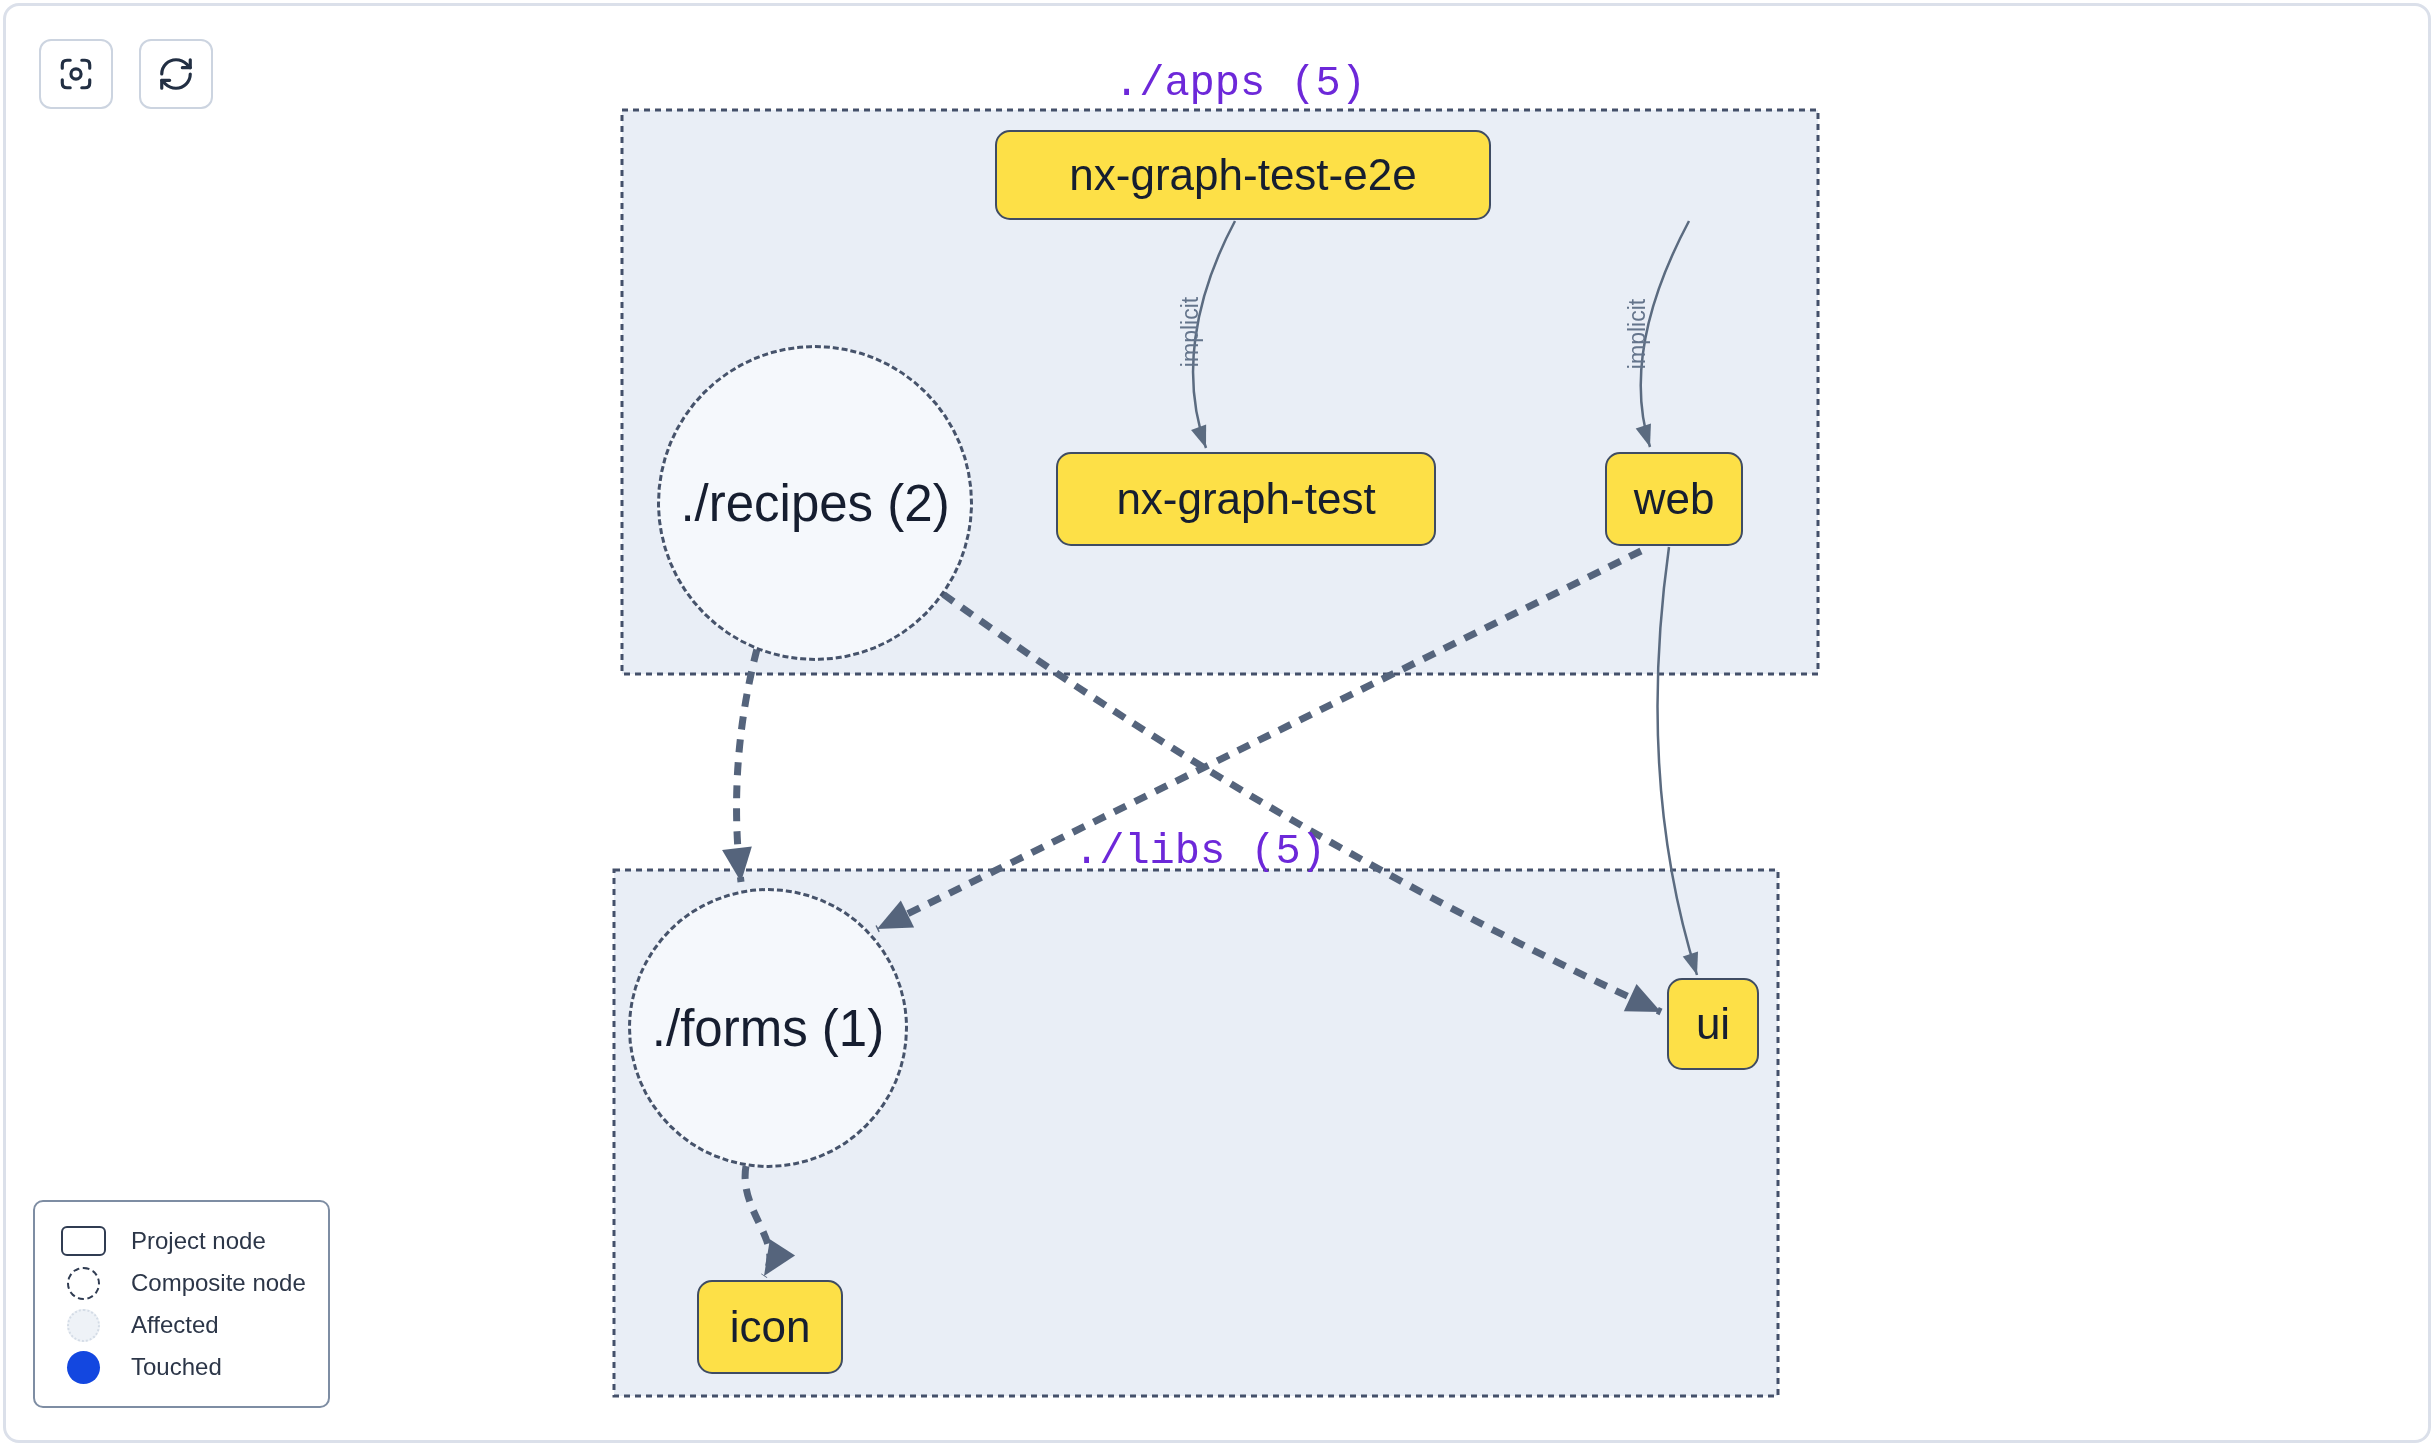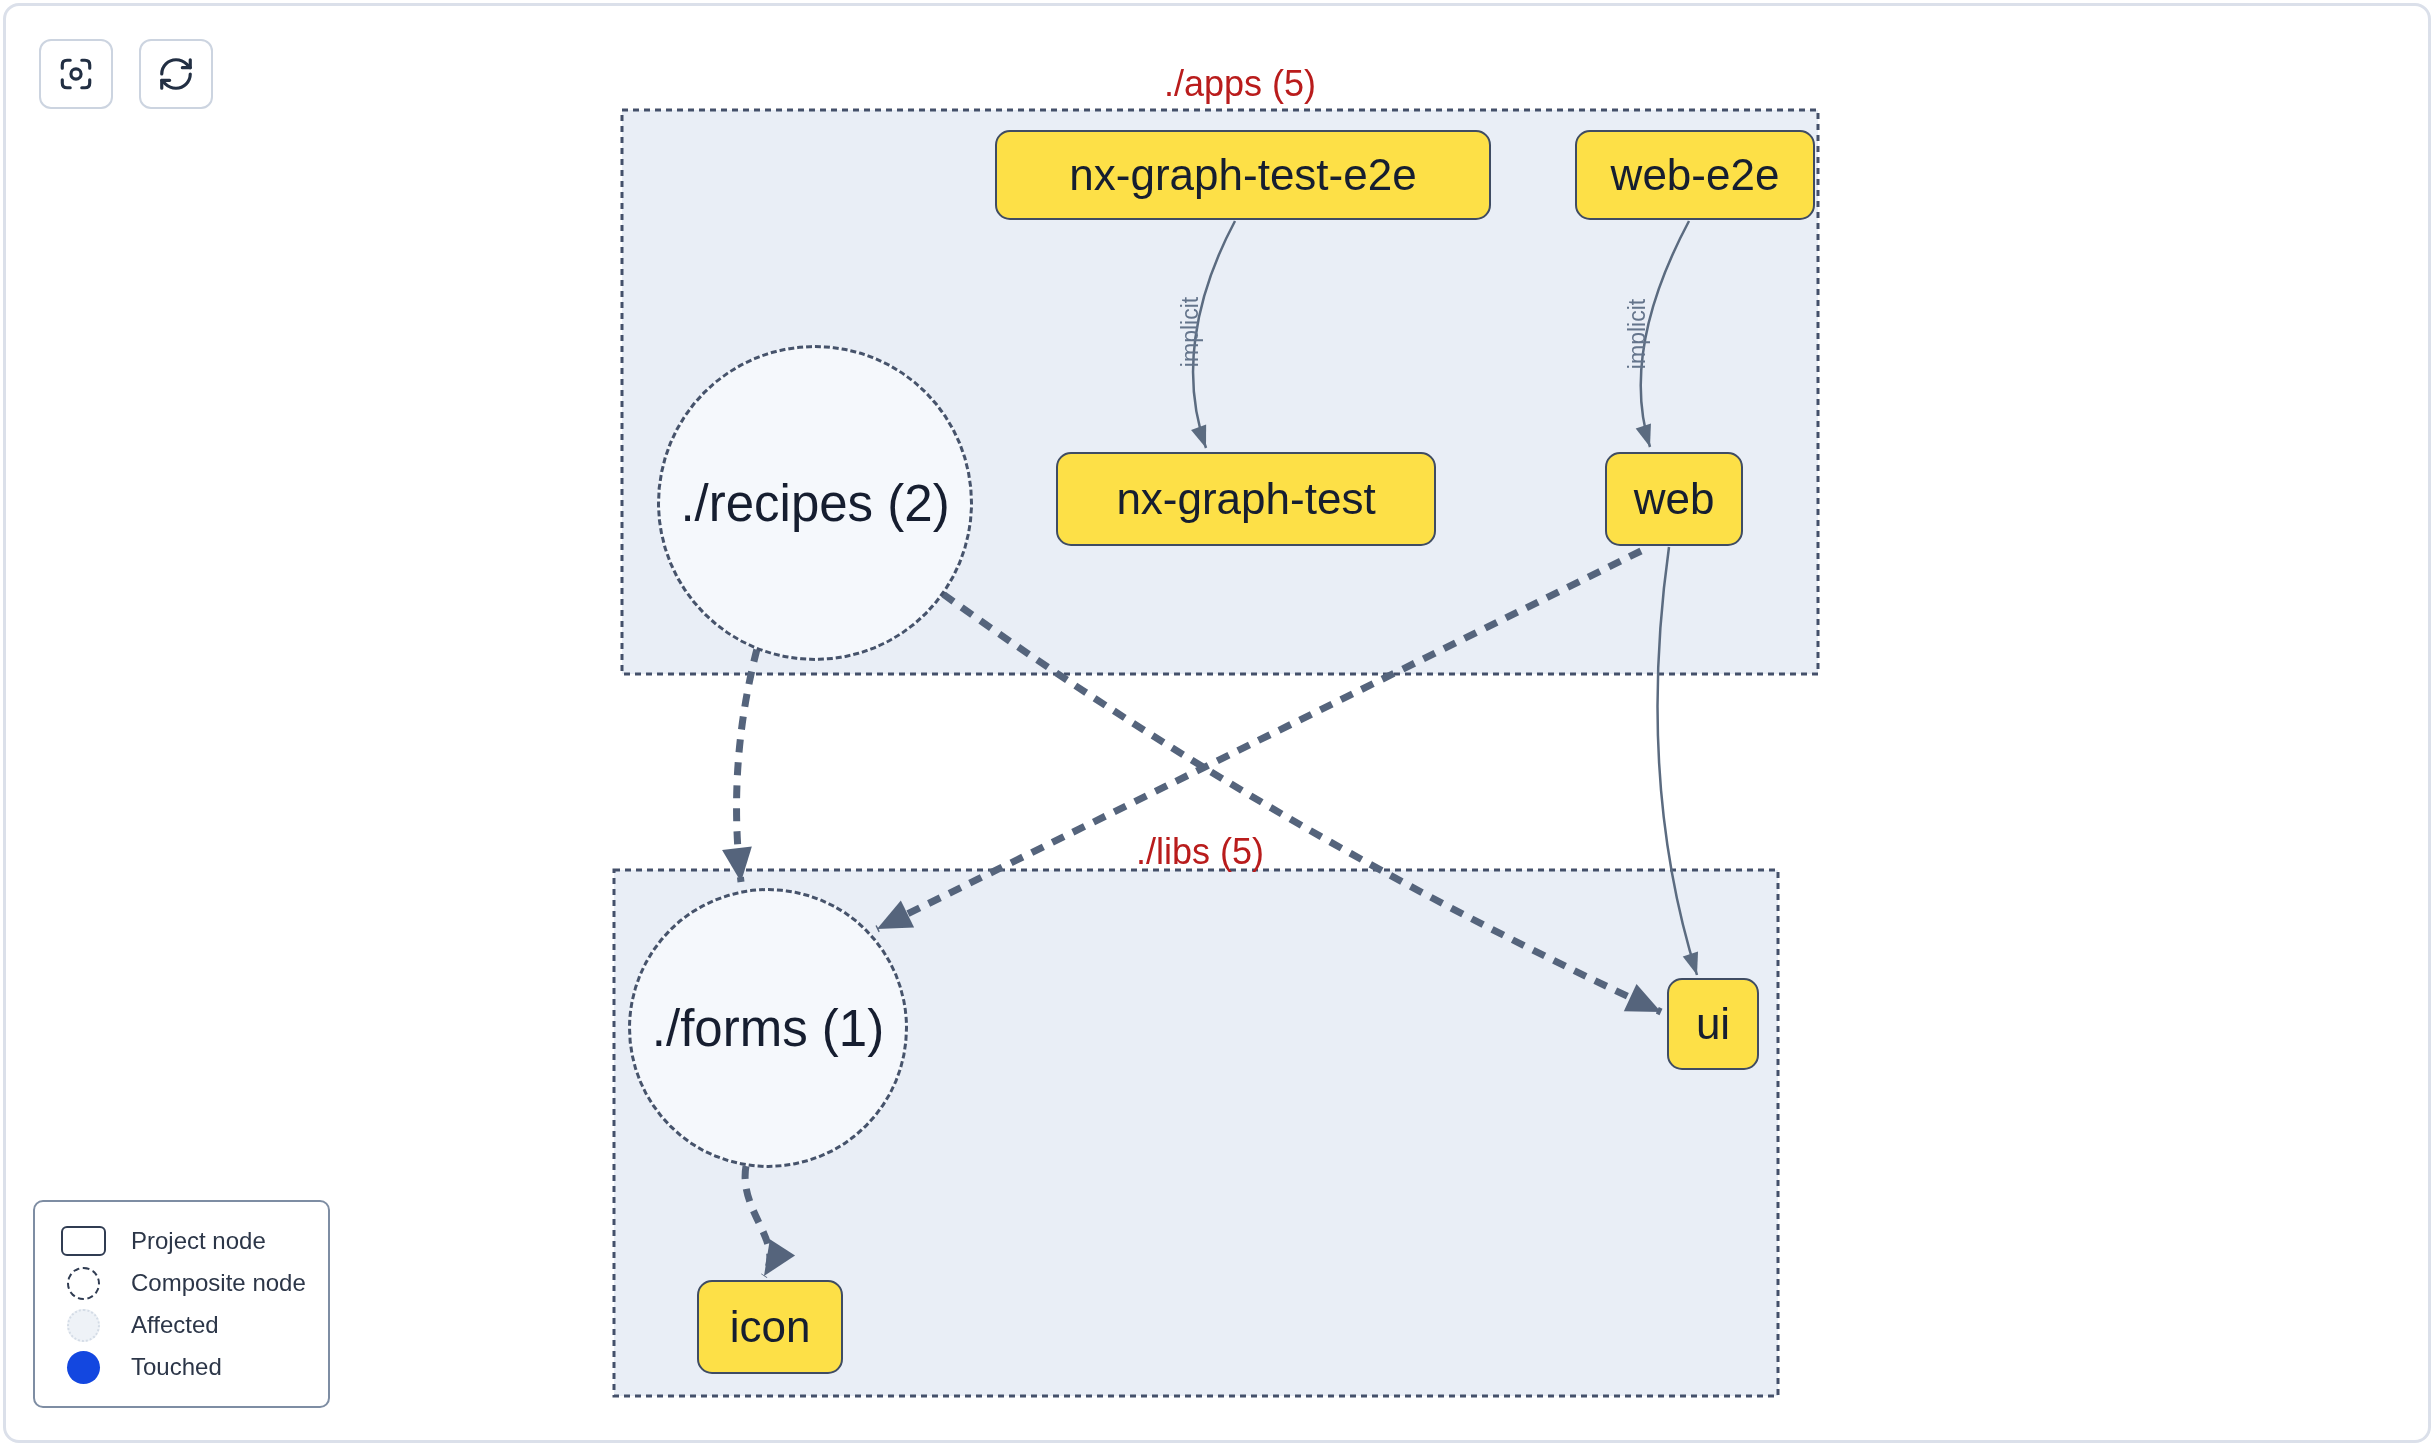--- a/index.html
+++ b/index.html
@@ -8,22 +8,22 @@
   .frame{position:absolute;inset:0;background:#ffffff;}
   .frame-border{position:absolute;inset:3px;border:3px solid #dbe0ea;border-radius:16px;
                 pointer-events:none;z-index:10;}
   
   .btn{position:absolute;width:74px;height:70px;background:#fff;border:2px solid #ccd4e0;
        border-radius:12px;display:flex;align-items:center;justify-content:center;z-index:6;
        box-sizing:border-box;cursor:pointer;}
   .btn svg{stroke:#222f43;fill:none;stroke-width:3;stroke-linecap:round;stroke-linejoin:round;}
   
   .edges-svg{position:absolute;left:0;top:0;z-index:2;}
-  .group-title{position:absolute;z-index:3;font-size:36px;color:#b91c1c;text-align:center;
-               line-height:52px;}
+  .group-title{position:absolute;z-index:3;font-size:42px;color:#6d28d9;text-align:center;
+               line-height:52px;font-family:Liberation Mono, monospace;}
   .node{position:absolute;z-index:4;box-sizing:border-box;background:#fde047;
         border:2.5px solid #3f4c63;border-radius:15px;display:flex;align-items:center;
         justify-content:center;font-size:44px;color:#161e30;cursor:pointer;}
   .composite{position:absolute;z-index:3;box-sizing:border-box;background:#f5f8fc;
         border:3px dashed #46536b;border-radius:50%;display:flex;align-items:center;
         justify-content:center;font-size:51px;color:#161e30;cursor:pointer;}
   .edge-label{position:absolute;z-index:5;width:120px;text-align:center;line-height:30px;
         font-size:23px;color:#64748b;transform:rotate(-90deg);}
   
   .legend{position:absolute;left:33px;top:1200px;width:297px;height:208px;background:#fff;
@@ -68,23 +68,20 @@
   </svg>
 
   <div class="group-title" style="left:990px;top:58px;width:500px;">./apps (5)</div>
   <div class="group-title" style="left:950px;top:826px;width:500px;">./libs (5)</div>
 
   <div class="edge-label" style="left:1130px;top:317px;">implicit</div>
   <div class="edge-label" style="left:1577px;top:319px;">implicit</div>
 
   <div class="node" style="left:995px;top:130px;width:496px;height:90px;">
     <span>nx-graph-test-e2e</span>
-  </div>
-  <div class="node" style="left:1575px;top:130px;width:240px;height:90px;">
-    <span>web-e2e</span>
   </div>
   <div class="node" style="left:1056px;top:452px;width:380px;height:94px;">
     <span>nx-graph-test</span>
   </div>
   <div class="node" style="left:1605px;top:452px;width:138px;height:94px;">
     <span>web</span>
   </div>
   <div class="node" style="left:1667px;top:978px;width:92px;height:92px;">
     <span>ui</span>
   </div>

